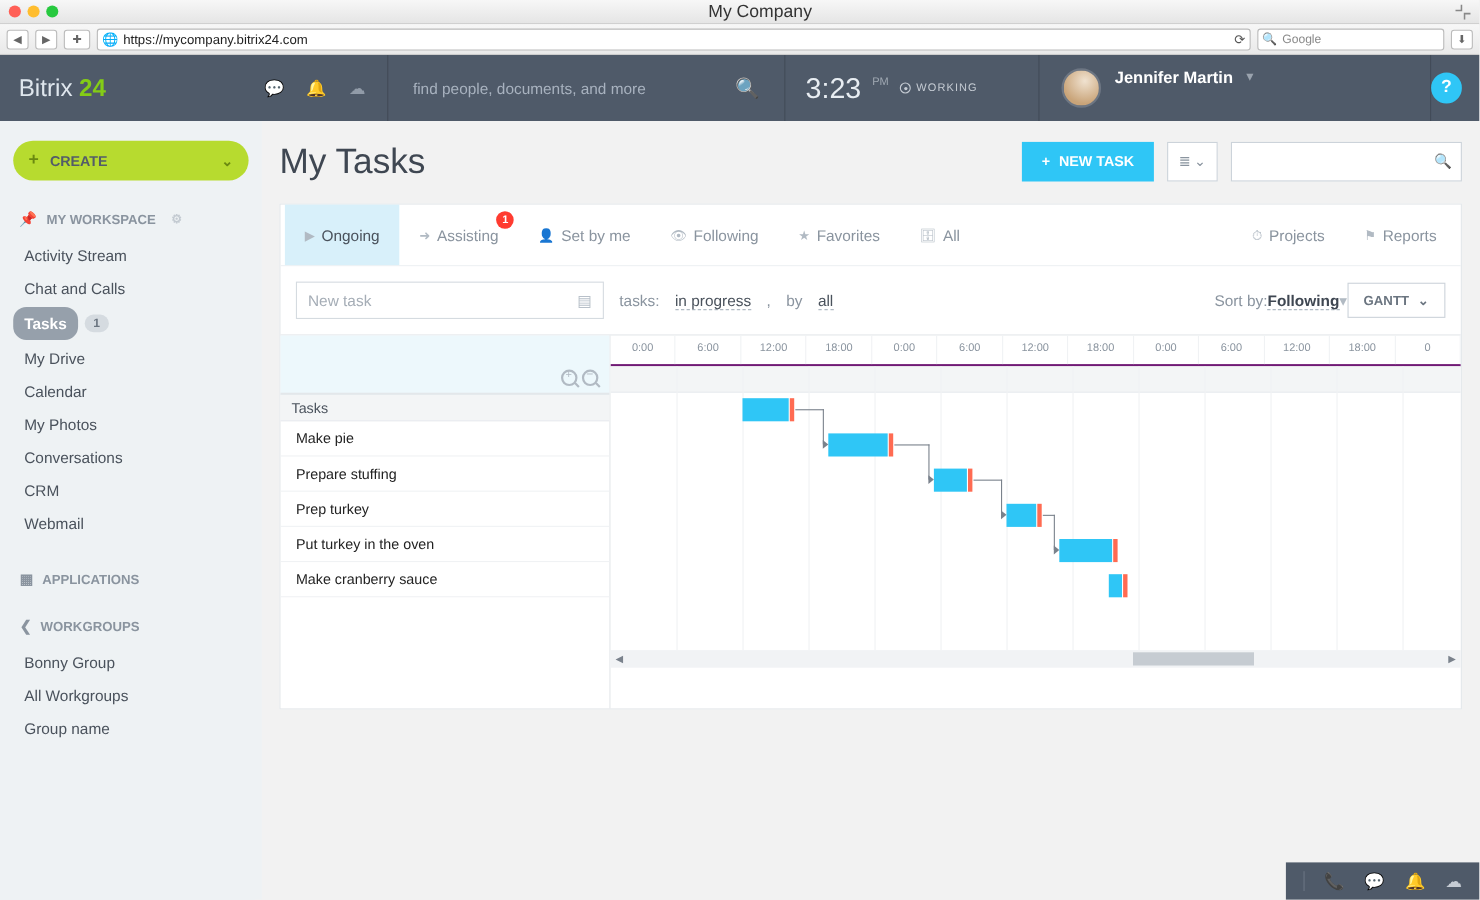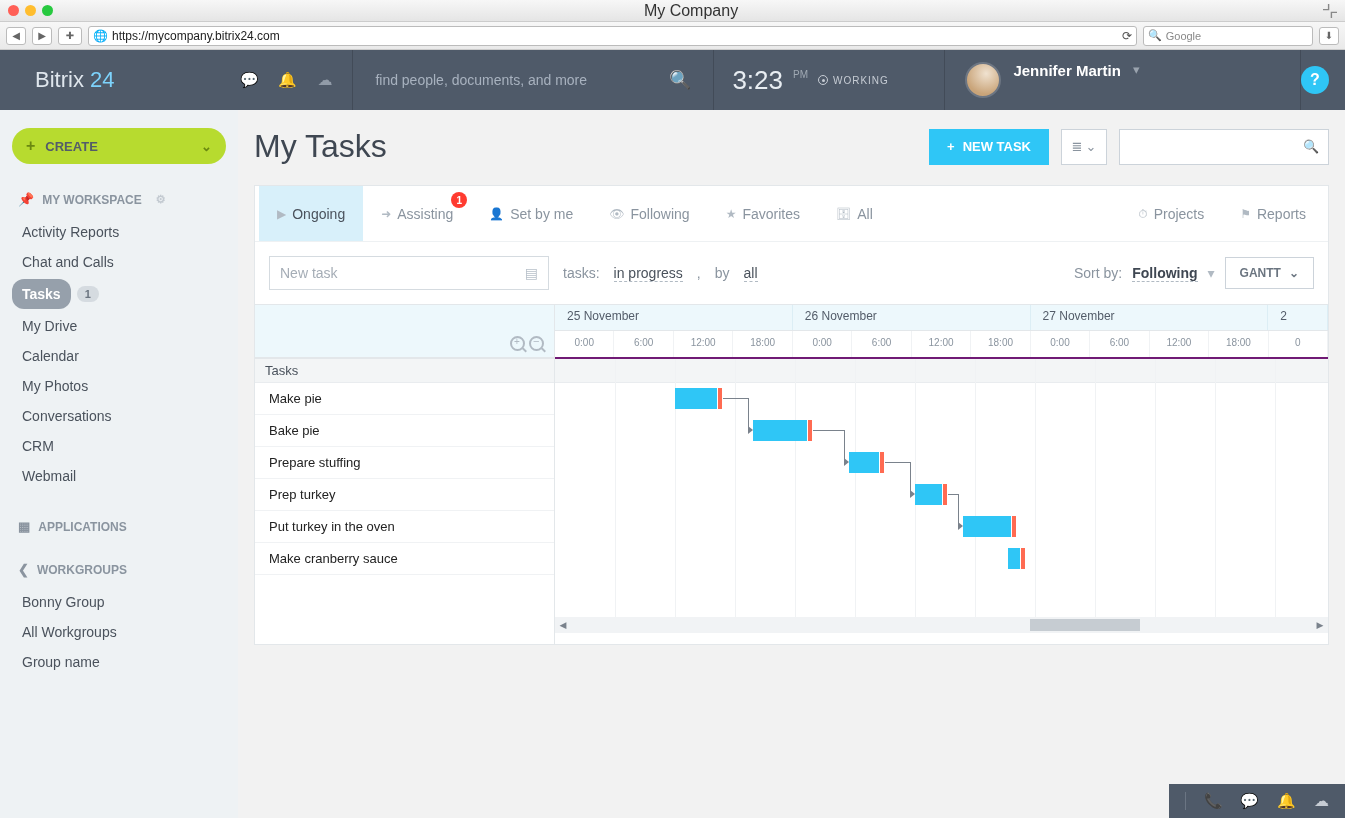--- a/index.html
+++ b/index.html
@@ -12,22 +12,22 @@
   .mac-exp { width:14px; height:14px; }
 
   .addr-bar { height:28px; background: linear-gradient(#f7f7f7,#e9e9e9); display:flex; align-items:center; padding:0 6px; gap:6px; border-bottom:1px solid #ccc; }
   .nav-btn { width:20px; height:18px; border:1px solid #bbb; background:#fff; border-radius:3px; display:flex; align-items:center; justify-content:center; font-size:10px; color:#666;}
   .url-box { flex:1; height:20px; background:#fff; border:1px solid #bbb; border-radius:3px; display:flex; align-items:center; padding:0 4px; gap:4px; font-size:12px; color:#222;}
   .google-box { width:170px; height:20px; background:#fff; border:1px solid #bbb; border-radius:3px; display:flex; align-items:center; padding:0 4px; gap:4px; font-size:11px; color:#888;}
   .refresh { margin-left:auto; color:#555; font-size:12px; }
 
   
   .header { height:60px; background:#4f5a69; display:flex; align-items:center; color:#dfe6ed; }
-  .header .logo { width:240px; padding-left:35px; font-size:22px; font-weight:300; display:flex; align-items:center; gap:6px;}
-  .header .logo .b24 { color:#7dd3fc; font-weight:400;}
+  .header .logo { width:240px; padding-left:17px; font-size:22px; font-weight:300; display:flex; align-items:center; gap:6px;}
+  .header .logo .b24 { color:#84cc16; font-weight:700;}
   .header .hicons { display:flex; gap:20px; color:#919ba8; font-size:15px; padding-right:20px;}
   .header .sep { width:1px; height:60px; background:#424b58; }
   .header .search-area { flex:0 0 360px; display:flex; align-items:center; padding:0 22px; color:#a8b2bf; font-size:14px; }
   .header .search-area .sicon { margin-left:auto; font-size:18px; color:#c4ccd6;}
   .header .clock { flex:0 0 230px; display:flex; align-items:center; gap:10px; padding:0 18px;}
   .header .clock .time { font-size:26px; font-weight:300; color:#e8edf2;}
   .header .clock .pm { font-size:10px; color:#a0a9b3; position:relative; top:-6px;}
   .header .clock .work { font-size:10px; color:#c6ccd4; letter-spacing:1px; display:flex; align-items:center; gap:5px;}
   .header .clock .work .dot { width:10px;height:10px;border:1px solid #c6ccd4;border-radius:50%; position:relative;}
   .header .clock .work .dot::after{content:"";position:absolute;left:3px;top:3px;width:3px;height:3px;background:#c6ccd4;border-radius:50%;}
@@ -67,21 +67,21 @@
   .tab { display:flex; align-items:center; gap:6px; padding:0 18px; color:#8a949f; font-size:14px; position:relative; cursor:pointer;}
   .tab.active { background:#d8f0fa; color:#4a525c;}
   .tab.right-group { margin-left:auto;}
   .tab .ticon { font-size:12px; color:#b1bac3;}
   .badge { position:absolute; top:6px; right:4px; background:#ff3b30; color:#fff; width:16px;height:16px;border-radius:50%; font-size:10px; display:flex;align-items:center;justify-content:center; font-weight:bold;}
 
   .controls { display:flex; align-items:center; padding:14px 14px; gap:14px; font-size:14px; color:#8a949f;}
   .newtask-input { width:280px; height:34px; border:1px solid #d5dbe0; display:flex; align-items:center; padding:0 10px; color:#a5adb6; background:#fff;}
   .newtask-input .qicon{ margin-left:auto; color:#b8c0c9; font-size:14px;}
   .dotted { border-bottom:1px dashed #b1bac3; color:#4a525c;}
-  .ctrl-right { margin-left:auto; display:flex; align-items:center; gap:10px;}
+  .ctrl-right { margin-left:auto; display:flex; align-items:center; }
   .gantt-btn { border:1px solid #ccd3da; height:32px; padding:0 14px; display:flex; align-items:center; gap:8px; color:#6b7580; font-weight:600; font-size:12px;}
 
   
   .gantt { display:flex; border-top:1px solid #e3e7ea; height:340px; position:relative;}
   .gantt-left { width:300px; border-right:1px solid #e3e7ea; }
   .gl-head { height:54px; border-bottom:2px solid #e3e7ea; display:flex; align-items:flex-end; padding:0 10px 6px 10px; justify-content:flex-end; gap:4px; color:#b1bac3; background:#edf8fc;}
   .gl-title { height:24px; display:flex; align-items:center; padding:0 10px; background:#f3f5f6; border-bottom:1px solid #e9ecef; font-size:13px; color:#4a525c;}
   .task-item { height:32px; display:flex; align-items:center; padding:0 14px; border-bottom:1px solid #f0f2f4; font-size:13px; color:#222; cursor:pointer;}
 
   .gantt-right { flex:1; overflow:hidden; position:relative; }
@@ -181,21 +181,21 @@
       <span>CREATE</span>
       <span class="chev">⌄</span>
     </div>
     <div id="sidebar-sections">
         <div class="side-head">
           <span class="hicon">📌</span>
           <span>MY WORKSPACE</span>
           <span class="gear">⚙</span>
         </div>
         <div class="side-list">
-          <div class="side-item">Activity Reports</div>
+          <div class="side-item">Activity Stream</div>
           <div class="side-item">Chat and Calls</div>
           <div style="display: flex; align-items: center; gap: 0px; padding: 2px 0px;">
             <span class="side-item active">Tasks</span>
             <span class="pill">1</span>
           </div>
           <div class="side-item">My Drive</div>
           <div class="side-item">Calendar</div>
           <div class="side-item">My Photos</div>
           <div class="side-item">Conversations</div>
           <div class="side-item">CRM</div>
@@ -294,34 +294,27 @@
 
       <div class="gantt">
         <div class="gantt-left">
           <div class="gl-head">
             <span class="zoom-icon plus"></span>
             <span class="zoom-icon minus"></span>
           </div>
           <div class="gl-title">Tasks</div>
           <div id="task-list">
               <div class="task-item">Make pie</div>
-              <div class="task-item">Bake pie</div>
               <div class="task-item">Prepare stuffing</div>
               <div class="task-item">Prep turkey</div>
               <div class="task-item">Put turkey in the oven</div>
               <div class="task-item">Make cranberry sauce</div>
             </div>
         </div>
         <div class="gantt-right">
-          <div class="gr-head-days" id="gr-days">
-              <div class="day-cell" style="width: 240px;">25 November</div>
-              <div class="day-cell" style="width: 240px;">26 November</div>
-              <div class="day-cell" style="width: 240px;">27 November</div>
-              <div class="day-cell" style="width: 60px;">2</div>
-            </div>
           <div class="gr-head-hours" id="gr-hours">
               <div class="hour-cell">0:00</div>
               <div class="hour-cell">6:00</div>
               <div class="hour-cell">12:00</div>
               <div class="hour-cell">18:00</div>
               <div class="hour-cell">0:00</div>
               <div class="hour-cell">6:00</div>
               <div class="hour-cell">12:00</div>
               <div class="hour-cell">18:00</div>
               <div class="hour-cell">0:00</div>

